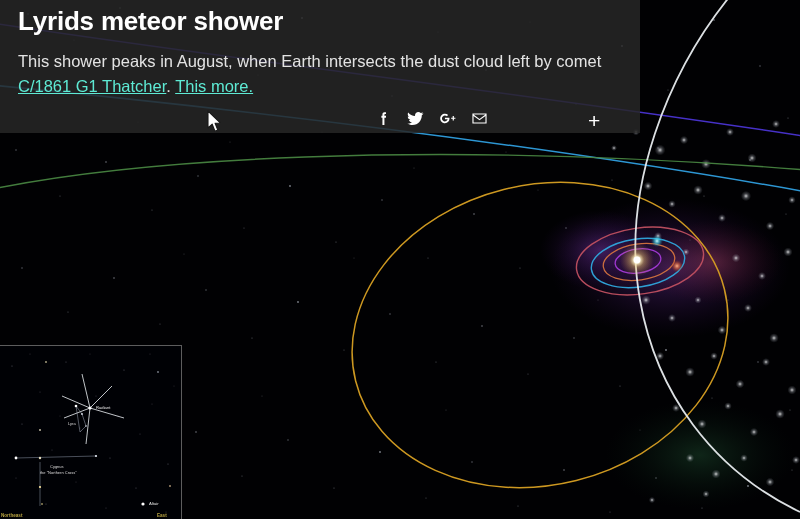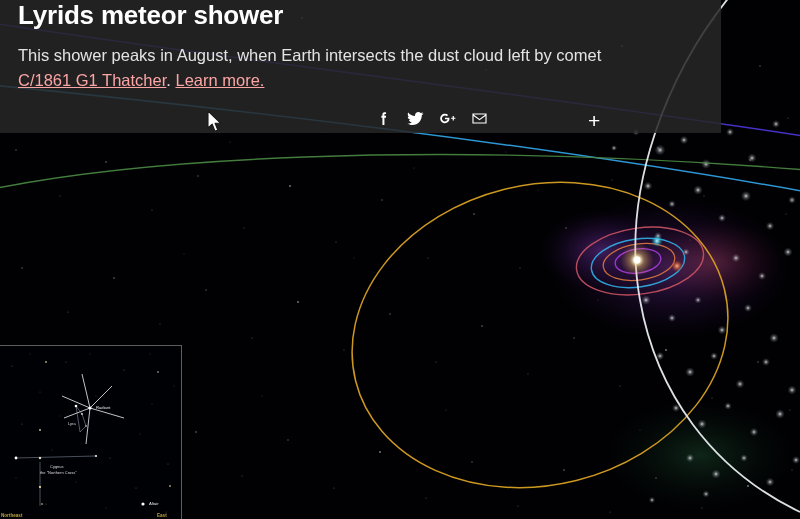--- a/index.html
+++ b/index.html
@@ -10,34 +10,34 @@
   #stage{
     position:relative;width:800px;height:519px;overflow:hidden;
     background:#010103;
   }
   #sky{position:absolute;inset:0;}
   #starfield{position:absolute;inset:0;}
   #orbits{position:absolute;inset:0;}
 
   
   #info-panel{
-    position:absolute;left:0;top:0;width:721px;height:133px;
+    position:absolute;left:0;top:0;width:640px;height:133px;
     background:rgba(38,38,38,0.86);
     box-sizing:border-box;
-    padding:2px 16px 0 18px;
+    padding:8px 16px 0 18px;
   }
   #panel-title{
     color:#ffffff;font-size:26px;font-weight:bold;letter-spacing:-0.2px;
     margin:0 0 14px 0;line-height:1.05;
   }
   #panel-body{
     color:#e3e3e3;font-size:16.5px;line-height:25px;margin:0;
     max-width:600px;
   }
-  #panel-body a{color:#fca5a5;text-decoration:underline;}
+  #panel-body a{color:#5eead4;text-decoration:underline;}
   .share-row{
     position:absolute;left:375px;top:110px;
     display:flex;align-items:center;gap:15px;
   }
   .share-icon{
     width:17px;height:17px;display:block;fill:#ffffff;cursor:pointer;
   }
   #expand-btn{
     position:absolute;left:588px;top:112px;
     color:#ffffff;font-size:21px;line-height:17px;font-weight:400;
@@ -267,21 +267,21 @@
       <circle cx="637" cy="260" r="3.4" fill="#ffffff"></circle>
       <circle cx="657" cy="241" r="6" fill="url(#earthglow)"></circle>
       <circle cx="677" cy="266" r="6" fill="url(#marsglow)"></circle>
     </svg>
   </div>
 
   <div id="info-panel">
     <h1 id="panel-title">Lyrids meteor shower</h1>
 
     <p id="panel-body">
-      <span>This shower peaks in August, when Earth intersects the dust cloud left by comet </span><a href="#">C/1861 G1 Thatcher</a><span>. </span><a href="#">Learn more.</a>
+      <span>This shower peaks in August, when Earth intersects the dust cloud left by comet </span><a href="#">C/1861 G1 Thatcher</a><span>. </span><a href="#">This more.</a>
     </p>
 
     <div class="share-row">
       <svg class="share-icon" viewBox="0 0 24 24">
         <path d="M15.6 8.1h-2.3V6.6c0-.6.4-.8.7-.8h1.5V3.2h-2.1c-2.4 0-2.9 1.8-2.9 2.9v2H9v2.8h1.5V21h2.8v-10h2.1l.2-2.9z"></path>
       </svg>
       <svg class="share-icon" viewBox="0 0 24 24">
         <path d="M23 4.9c-.8.4-1.7.6-2.6.8 1-.6 1.7-1.5 2-2.6-.9.5-1.9.9-3 1.1-.9-.9-2.1-1.5-3.4-1.5-2.6 0-4.7 2.1-4.7 4.7 0 .4 0 .7.1 1.1C7.5 8.3 4 6.4 1.7 3.5c-.4.7-.6 1.5-.6 2.4 0 1.6.8 3 2.1 3.9-.8 0-1.5-.2-2.1-.6v.1c0 2.3 1.6 4.2 3.8 4.6-.4.1-.8.2-1.2.2-.3 0-.6 0-.9-.1.6 1.9 2.3 3.2 4.4 3.3-1.6 1.3-3.6 2-5.8 2-.4 0-.8 0-1.1-.1 2.1 1.3 4.6 2.1 7.2 2.1 8.7 0 13.4-7.2 13.4-13.4v-.6c.9-.6 1.7-1.5 2.3-2.4z"></path>
       </svg>
       <svg class="share-icon" viewBox="0 0 24 24">

